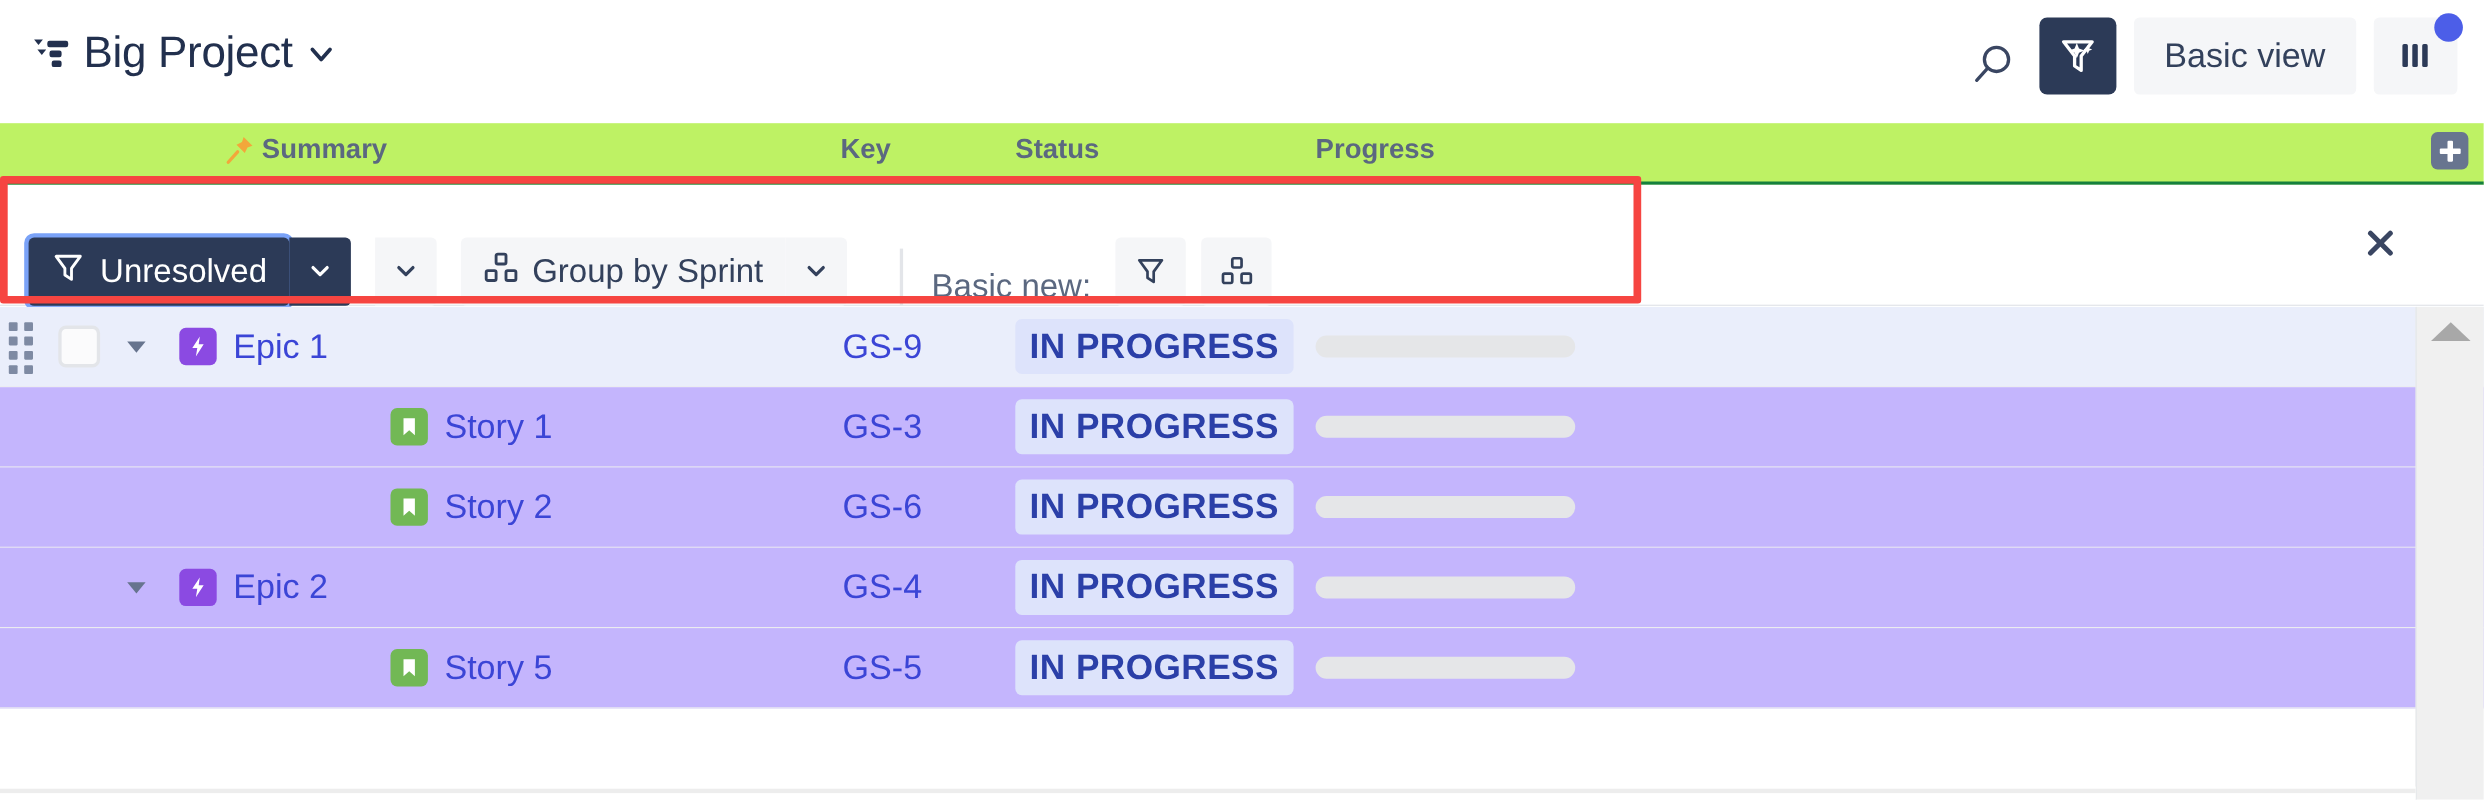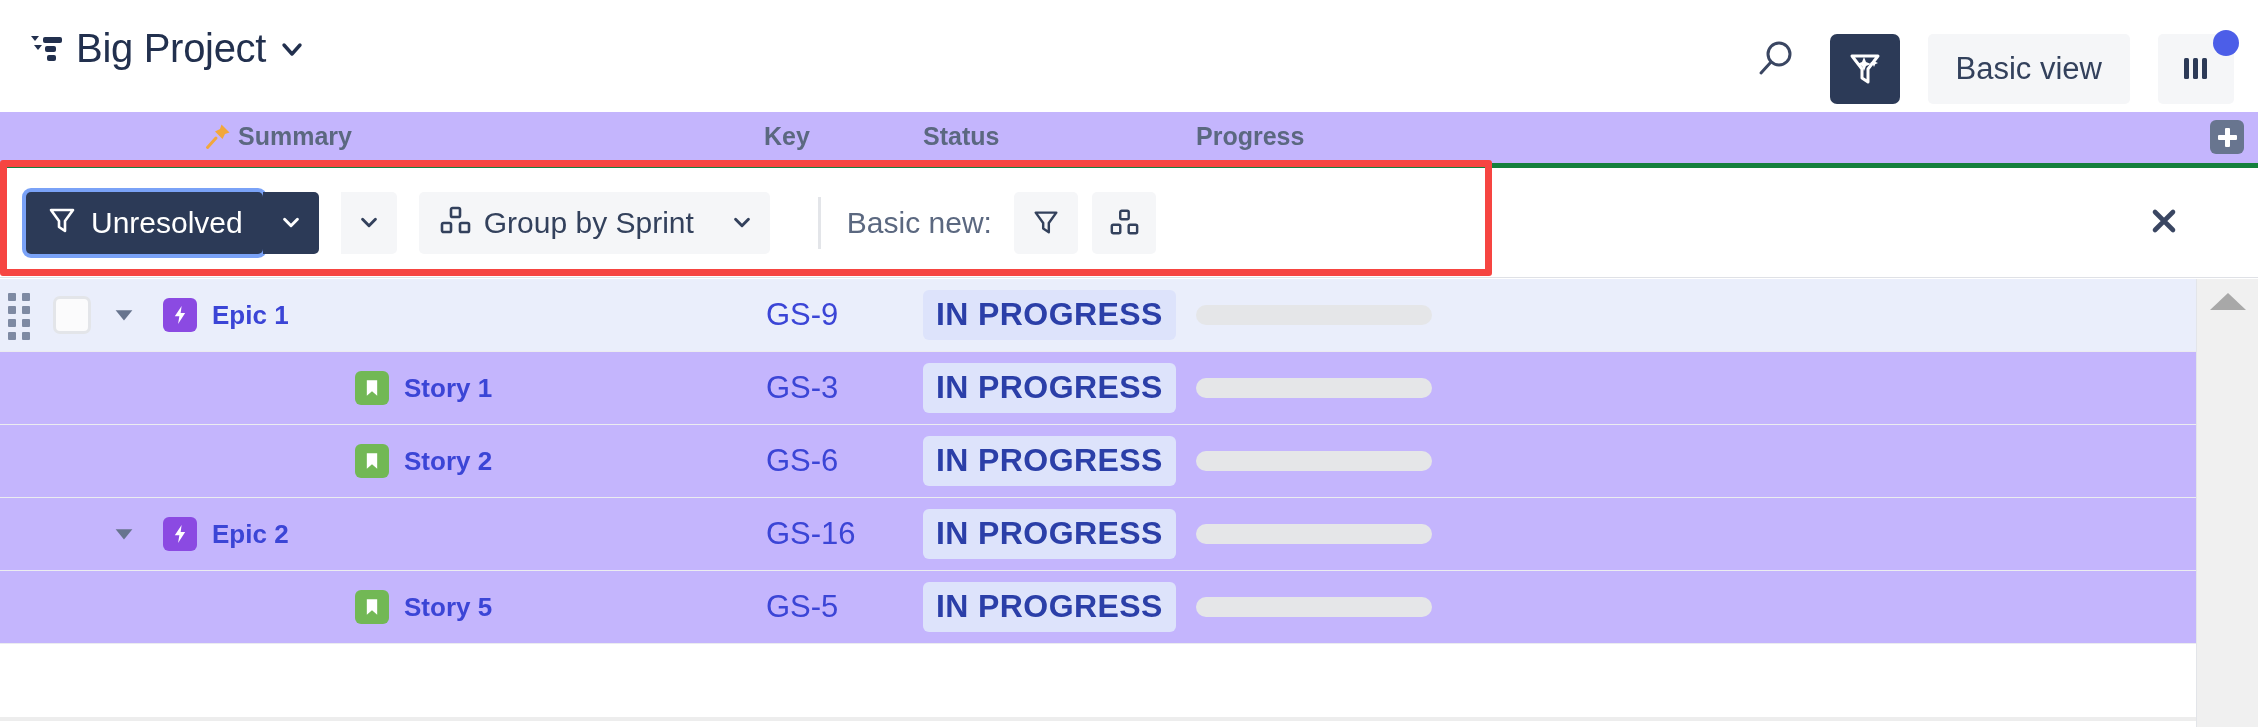--- a/index.html
+++ b/index.html
@@ -21,22 +21,22 @@
     display: flex; align-items: center; gap: 12px;
   }
   .hier-icon { width: 34px; height: 34px; display: block; }
   .title-text {
     font-size: 40px; color: #22304e; font-weight: 400;
     letter-spacing: -0.3px; white-space: nowrap;
   }
   .title-caret { width: 24px; height: 24px; margin-left: 2px; display: block; }
 
   .top-actions {
-    position: absolute; right: 24px; top: 34px;
-    display: flex; align-items: flex-start; gap: 28px;
+    position: absolute; right: 24px; top: 16px;
+    display: flex; align-items: flex-end; gap: 16px;
   }
   .icon-btn-plain {
     width: 52px; height: 52px; display: flex; align-items: center;
     justify-content: center; background: transparent; border: none; border-radius: 5px;
     cursor: pointer;
   }
   .btn-dark {
     width: 70px; height: 70px; background: #2c3a57; border-radius: 7px;
     display: flex; align-items: center; justify-content: center; border: none;
     cursor: pointer;
@@ -53,21 +53,21 @@
     justify-content: center; cursor: pointer;
   }
   .notif-dot {
     position: absolute; top: -4px; right: -5px; width: 26px; height: 26px;
     border-radius: 50%; background: #4c5ee8;
   }
 
   
   .thead {
     position: absolute; left: 0; top: 112px; width: 2258px; height: 56px;
-    background: #c4b5fd; border-bottom: 5px solid #15803d; text-decoration: underline;
+    background: #bef264; border-bottom: 3px solid #15803d; text-decoration: underline;
   }
   .th {
     position: absolute; top: 10px; font-size: 25px; font-weight: 700;
     color: #5b6880; white-space: nowrap;
   }
   .pin-icon { position: absolute; left: 204px; top: 10px; width: 28px; height: 28px; }
   .th-summary { left: 238px; }
   .th-key     { left: 764px; }
   .th-status  { left: 923px; }
   .th-progress{ left: 1196px; }
@@ -82,21 +82,21 @@
   .add-col::before { width: 19px; height: 5px; }
   .add-col::after  { width: 5px; height: 19px; }
 
   
   .filterbar {
     position: absolute; left: 0; top: 168px; width: 2258px; height: 110px;
     background: #fff; border-bottom: 1px solid #dfe1e6;
   }
   .fb-inner {
     position: absolute; left: 26px; top: 0; height: 110px;
-    display: flex; align-items: center; gap: 0;
+    display: flex; align-items: flex-end; gap: 0;
   }
   
   .redbox {
     position: absolute; left: 0px; top: 160px; width: 1492px; height: 116px;
     border: 7px solid #f64541; border-radius: 3px; pointer-events: none; z-index: 30;
   }
 
   .filter-split { display: flex; align-items: center; margin-right: 22px; }
   .filter-main {
     height: 62px; display: flex; align-items: center; gap: 13px;
@@ -161,21 +161,21 @@
     position: absolute; top: 50%; transform: translateY(-50%);
     display: flex; align-items: center; gap: 15px; white-space: nowrap;
   }
   .type-icon {
     width: 34px; height: 34px; border-radius: 6px; display: flex;
     align-items: center; justify-content: center; flex: none;
   }
   .type-epic  { background: #8b4ae2; }
   .type-story { background: #72b855; }
   .summary-link {
-    font-size: 26px; color: #3b45d6; text-decoration: none; cursor: pointer; font-weight: bold;
+    font-size: 31px; color: #3b45d6; text-decoration: none; cursor: pointer;
   }
   .cell-key {
     position: absolute; left: 766px; top: 50%; transform: translateY(-50%);
     font-size: 31px; color: #3b45d6; cursor: pointer; white-space: nowrap;
   }
   .cell-status {
     position: absolute; left: 923px; top: 50%; transform: translateY(-50%);
   }
   .badge {
     display: inline-block; padding: 6px 13px 7px; border-radius: 6px;
@@ -430,21 +430,21 @@
           </svg>
         </span>
         <span class="cell-summary" style="left:163px">
           <span class="type-icon type-epic">
             <svg viewBox="0 0 34 34" width="22" height="22" aria-hidden="true">
               <path d="M19.5 3 L9 19 H16 L14 31 L25 14 H18 Z" fill="#ffffff"></path>
             </svg>
           </span>
           <a class="summary-link">Epic 2</a>
         </span>
-        <a class="cell-key">GS-16</a>
+        <a class="cell-key">GS-4</a>
         <span class="cell-status"><span class="badge badge-inprogress">IN PROGRESS</span></span>
         <span class="cell-progress"><span class="fill" style="width:0%"></span></span>
       </div>
       <div class="row">
         <span class="cell-summary" style="left:355px">
           <span class="type-icon type-story">
             <svg viewBox="0 0 34 34" width="22" height="22" aria-hidden="true">
               <path d="M9 5 H25 V29 L17 22 L9 29 Z" fill="#ffffff"></path>
             </svg>
           </span>

